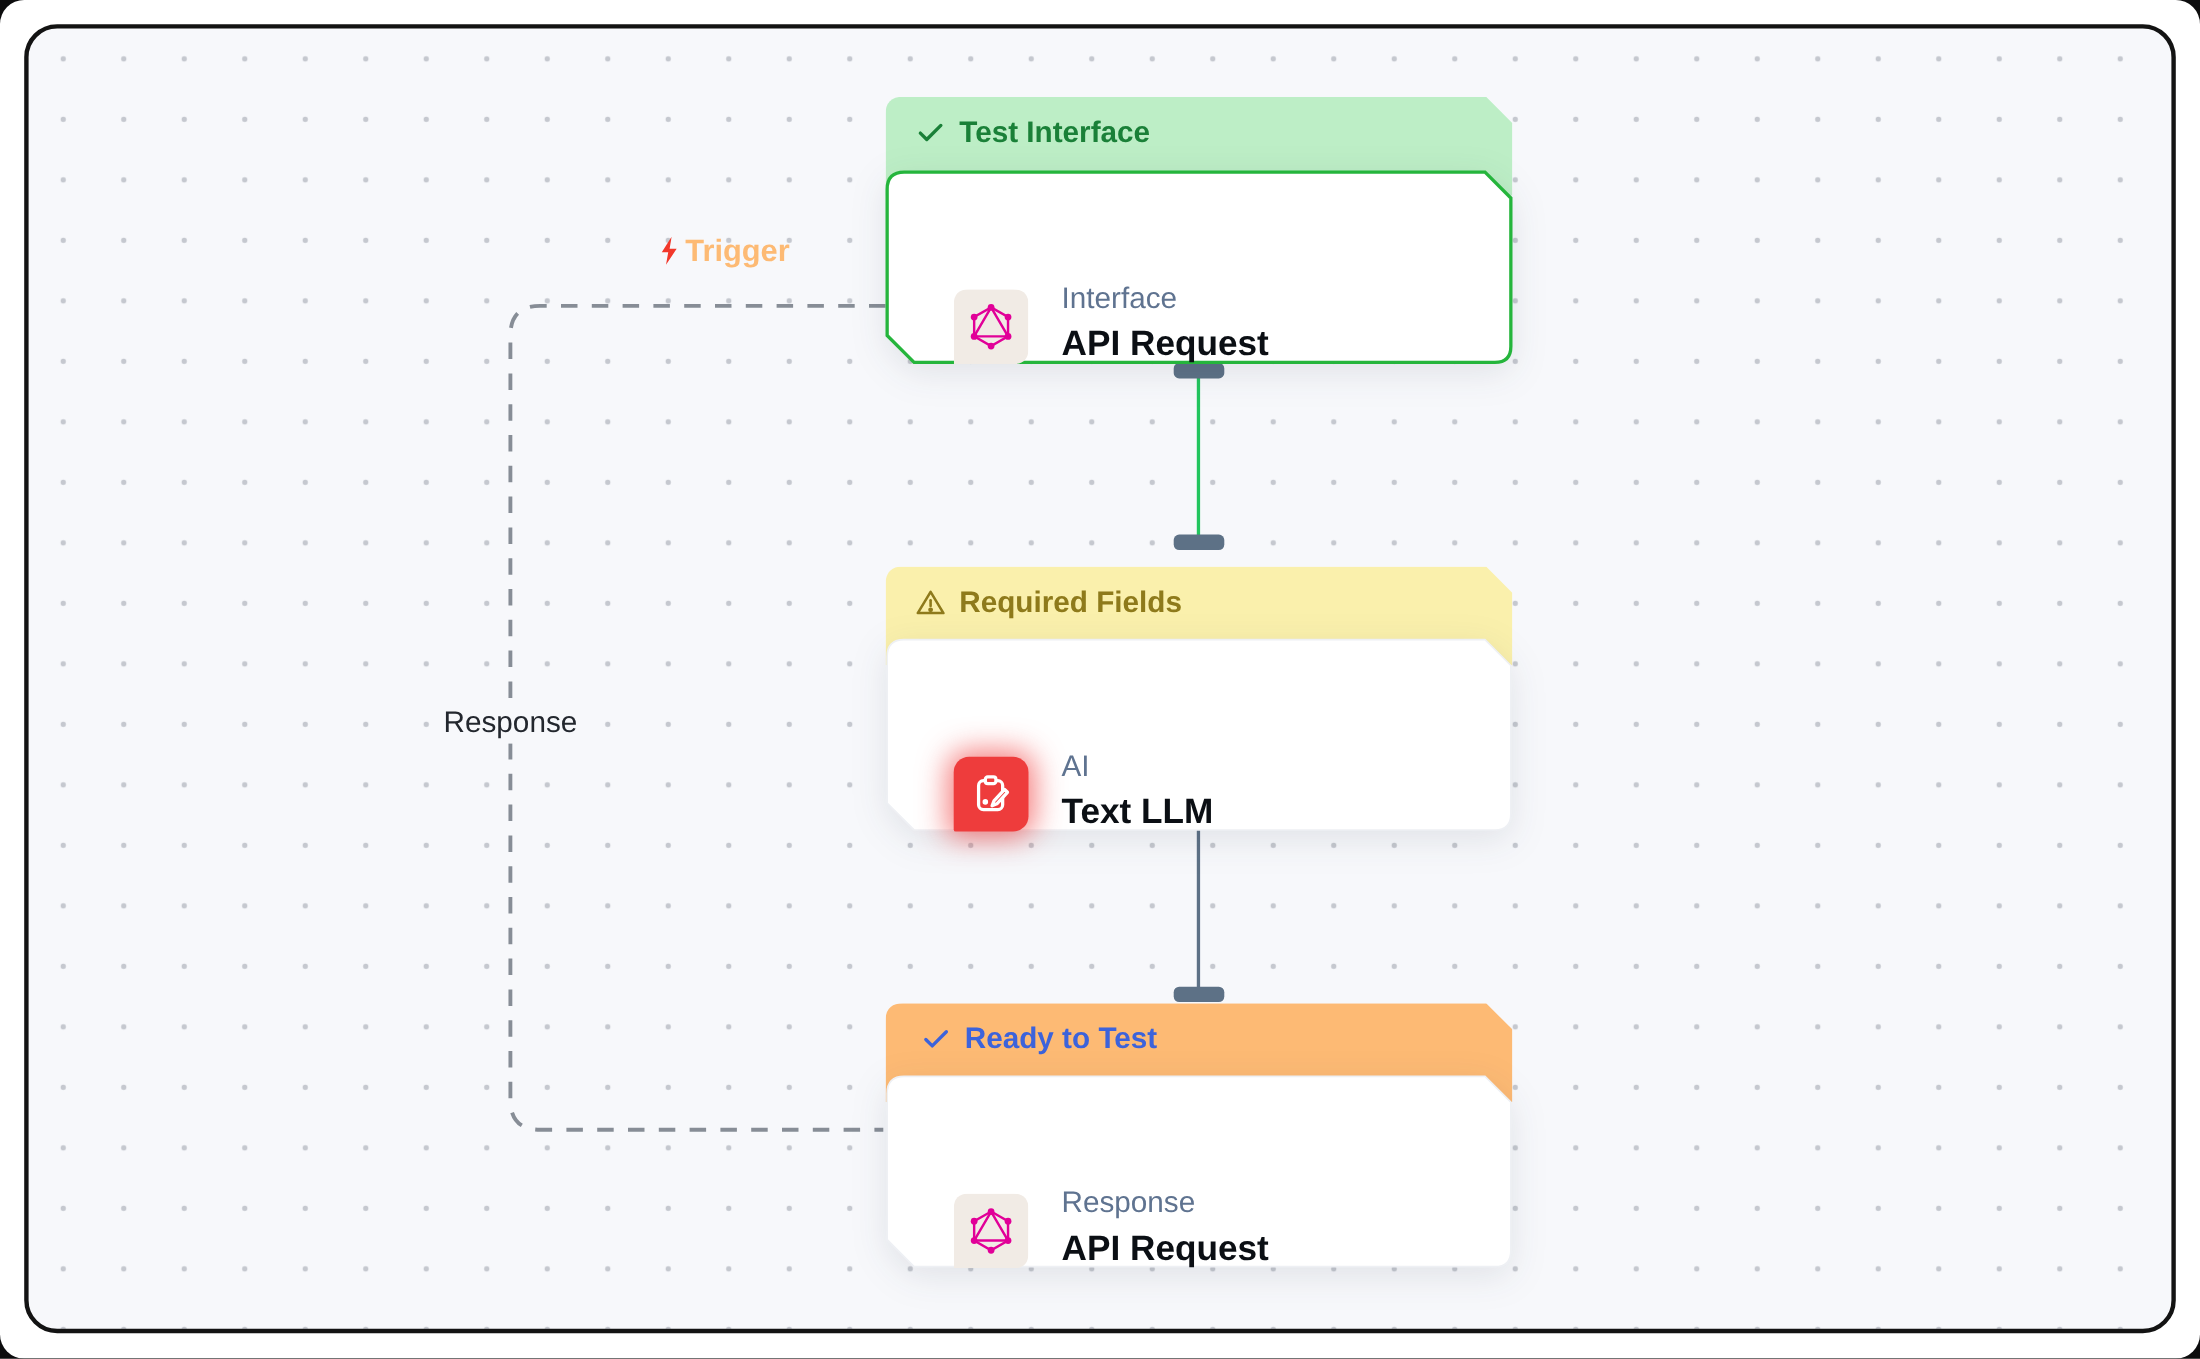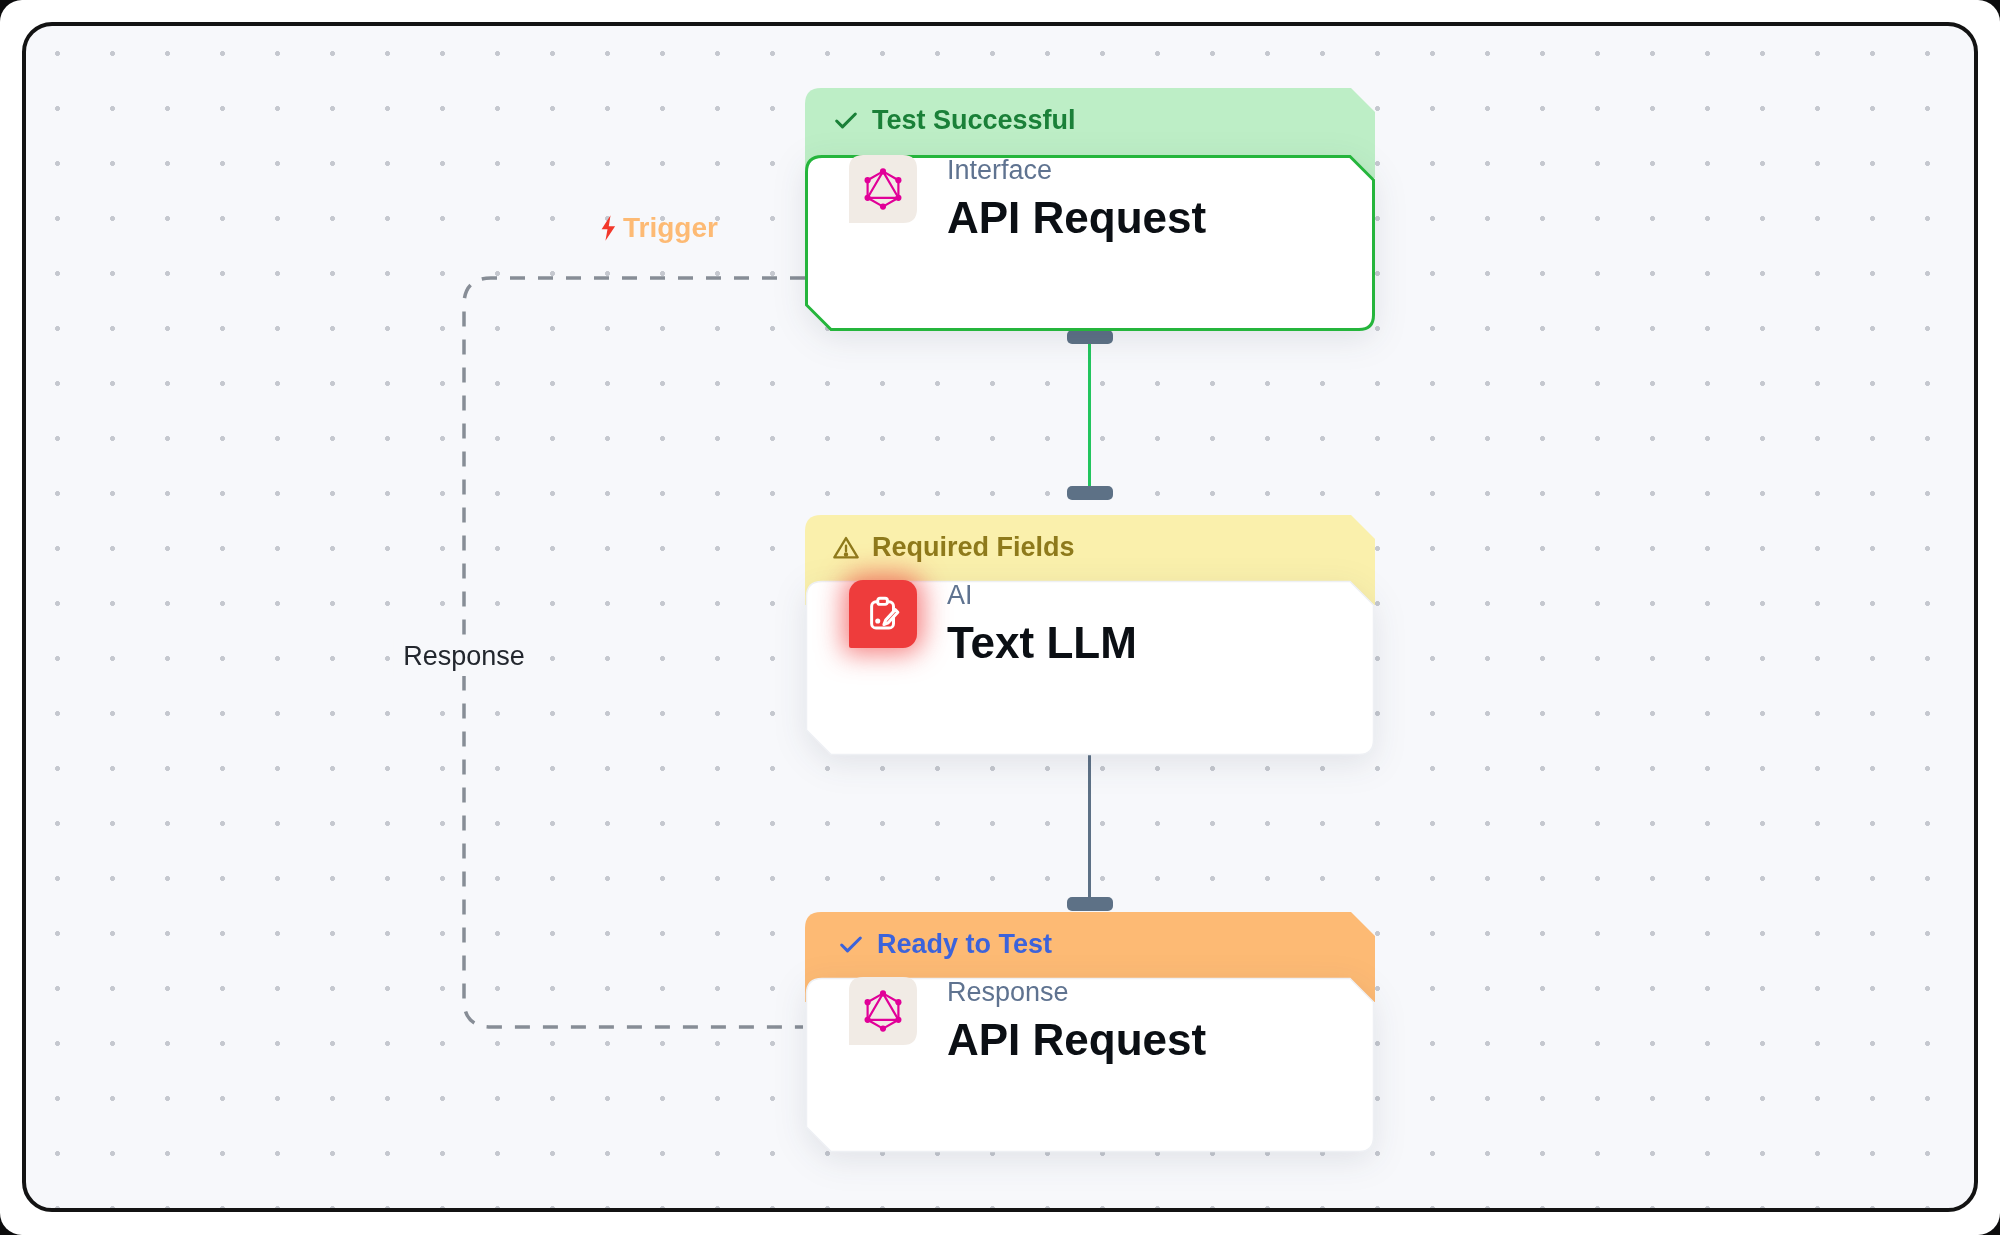--- a/index.html
+++ b/index.html
@@ -25,32 +25,32 @@
           clip-path:path("M0 90 L0 16 Q0 0 16 0 L546 0 L570 24 L570 90 Z");
           display:flex;align-items:flex-start;gap:12px;padding:17px 0 0 27px;
           font-size:27px;font-weight:600;}
   .b-green{background:#bdeec6;color:#1a8038;}
   .b-yellow{background:#faf0ac;color:#8e7a1b;}
   .b-blue{background:#fdba74;color:#3c63db;padding-left:32px;}
   .banner-icon{display:inline-flex;margin-top:2px;}
   .card-shape{position:absolute;left:0;width:570px;height:176px;overflow:visible;
               filter:drop-shadow(0 8px 16px rgba(25,35,60,.10));}
   .card-content{position:absolute;left:0;width:570px;height:176px;
-                display:flex;align-items:flex-start;gap:30px;padding-left:44px;box-sizing:border-box;}
+                display:flex;align-items:flex-end;gap:30px;padding-left:62px;box-sizing:border-box;}
   .n1 .card-shape,.n1 .card-content{top:67px;}
   .n2 .card-shape,.n2 .card-content{top:65px;}
   .n3 .card-shape,.n3 .card-content{top:65px;}
   .icon-tile{width:68px;height:68px;flex:0 0 68px;display:flex;align-items:center;justify-content:center;
              clip-path:path("M0 68 L0 14 Q0 0 14 0 L54 0 Q68 0 68 14 L68 54 Q68 68 54 68 L20 68 Z");}
   .tile-beige{background:#f1ebe5;}
   .tile-red{background:#ee3c3c;clip-path:none;border-radius:14px 14px 14px 2px;
             box-shadow:0 0 26px 6px rgba(240,62,62,.65);}
   .node-text{display:flex;flex-direction:column;gap:7px;}
   .category{font-size:27px;color:#5f7390;}
-  .title{font-size:44px;font-weight:700;color:#0b0f14;}
+  .title{font-size:32px;font-weight:700;color:#0b0f14;}
 
   
   .handle{position:absolute;left:1067px;width:46px;height:14px;border-radius:5px;background:#5d7186;}
   .vline{position:absolute;left:1088px;width:3px;}
   .vline-green{background:#22c55e;}
   .vline-slate{background:#5d7186;}
 </style>
 </head>
 <body>
 
@@ -78,21 +78,21 @@
   <div class="handle" style="top:738px;"></div>
   <div class="handle" style="top:897px;"></div>
 
   <div class="node n1" style="top:88px;">
     <div class="banner b-green">
       <span class="banner-icon">
         <svg width="28" height="28" viewBox="0 0 24 24" fill="none" stroke="#1a8038" stroke-width="2.6" stroke-linecap="round" stroke-linejoin="round">
             <polyline points="20 6 9 17 4 12"></polyline>
           </svg>
       </span>
-      <span>Test Successful</span>
+      <span>Test Interface</span>
     </div>
     <svg class="card-shape" viewBox="0 0 570 176">
       <path d="M17 1.5 H545 L568.5 25 V160 Q568.5 174.5 554 174.5 H26 L1.5 150 V17 Q1.5 1.5 17 1.5 Z" fill="#ffffff" stroke="#25b53c" stroke-width="3"></path>
     </svg>
     <div class="card-content">
       <div class="icon-tile tile-beige">
         <svg width="44" height="44" viewBox="0 0 100 100" fill="none" stroke="#e10098" stroke-width="5">
           <path d="M50 10 L85 30 V70 L50 90 L15 70 V30 Z"></path>
           <path d="M50 10 L85 70 H15 Z"></path>
           <g fill="#e10098" stroke="none">

